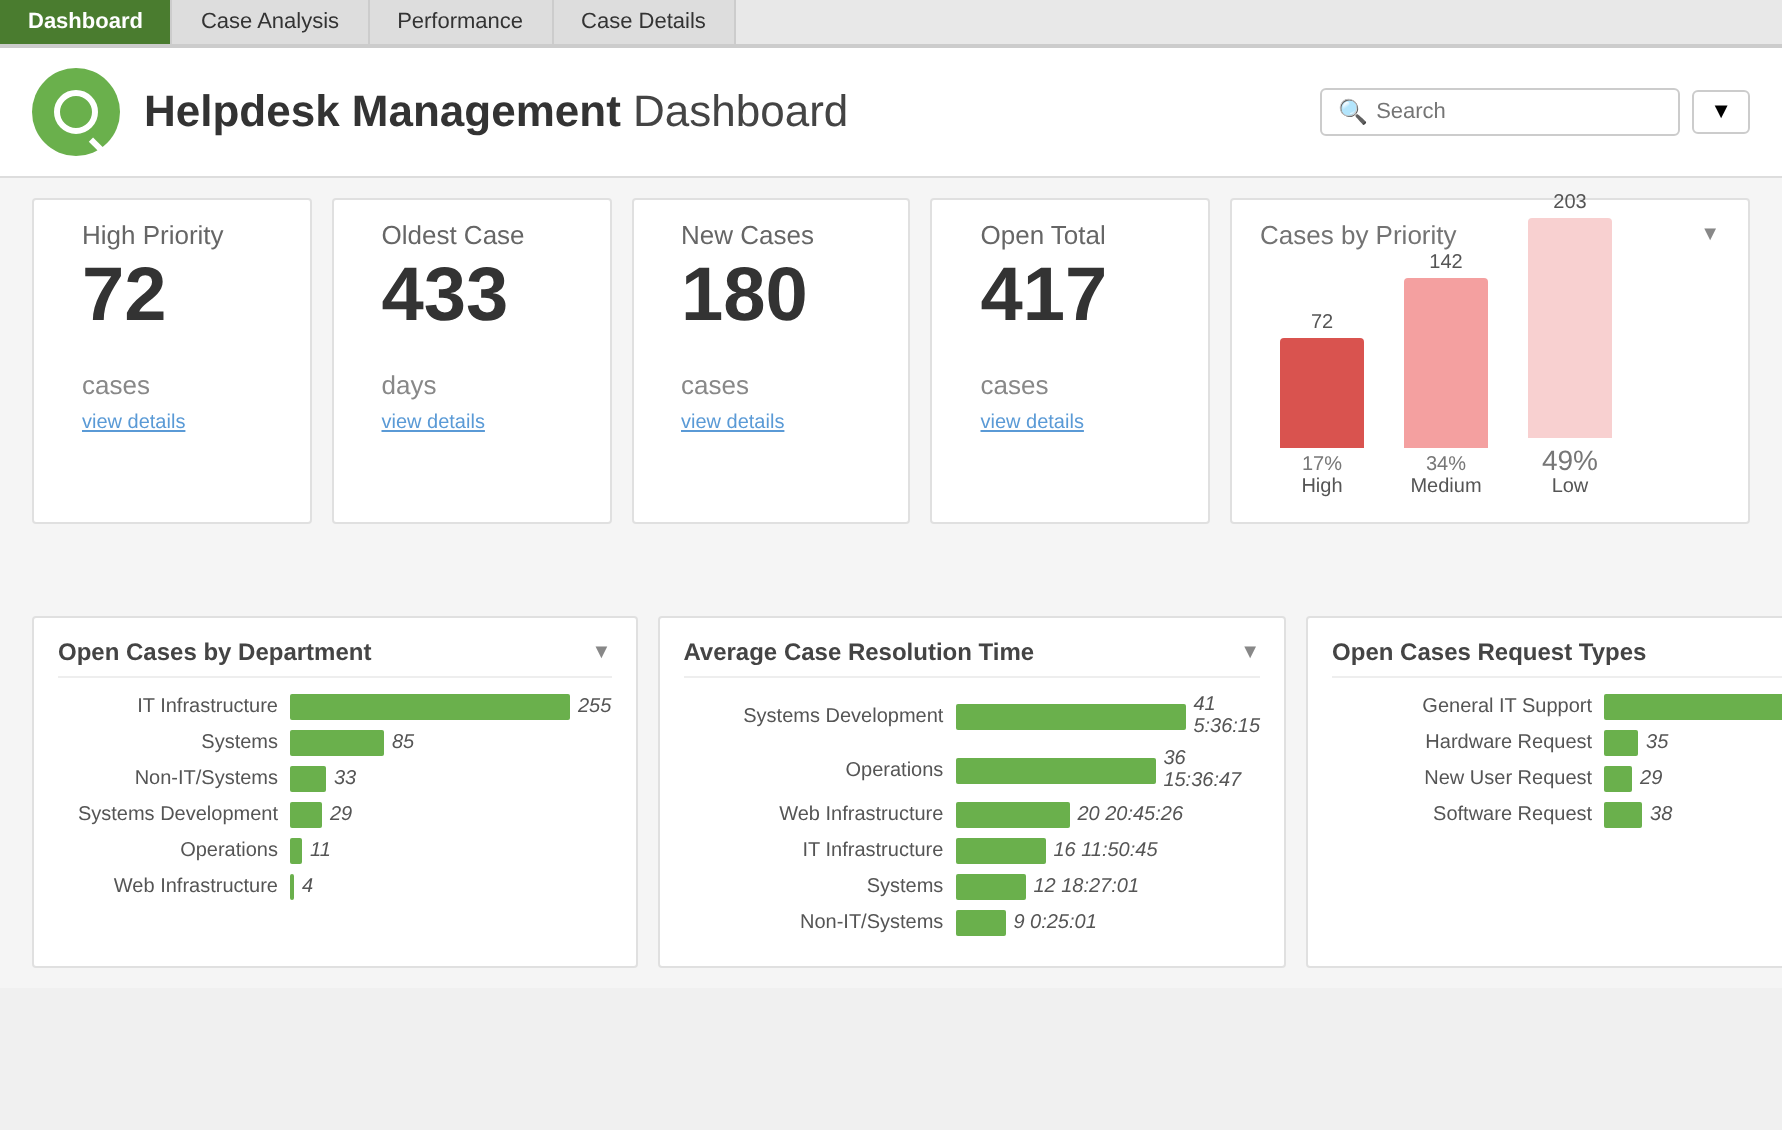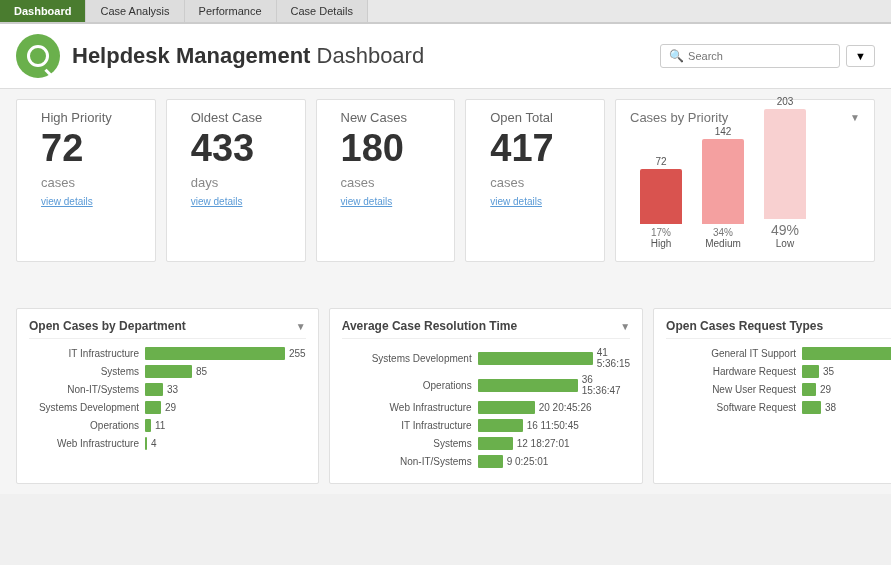--- a/index.html
+++ b/index.html
@@ -78,21 +78,21 @@
     }
     .kpi-card {
       background: white;
       padding: 10px 24px;
       flex: 1;
       border: 1px solid #e0e0e0;
       border-radius: 2px;
     }
     .kpi-label { font-size: 13px; color: #666; margin-bottom: 4px; }
     .kpi-value { font-size: 38px; font-weight: bold; color: #333; line-height: 1; }
-    .kpi-unit { font-size: 13px; color: #888; margin-top: 8px; }
+    .kpi-unit { font-size: 13px; color: #888; margin-top: 18px; }
     .kpi-link { font-size: 10px; color: #5a9ad6; text-decoration: underline; cursor: pointer; margin-top: 6px; display: block; }
 
     
     .priority-card {
       background: white;
       padding: 10px 14px;
       flex: 0 0 260px;
       border: 1px solid #e0e0e0;
       border-radius: 2px;
     }
@@ -143,20 +143,21 @@
     .hbar-bar {
       height: 13px;
       background: #6ab04c;
       border-radius: 1px;
       flex-shrink: 0;
     }
     .hbar-count {
       font-size: 10px;
       color: #555;
       margin-left: 4px;
+      font-style: italic;
     }
   </style>
 </head>
 <body>
 
 <div class="tabs">
   <div class="tab active">Dashboard</div>
   <div class="tab">Case Analysis</div>
   <div class="tab">Performance</div>
   <div class="tab">Case Details</div>

